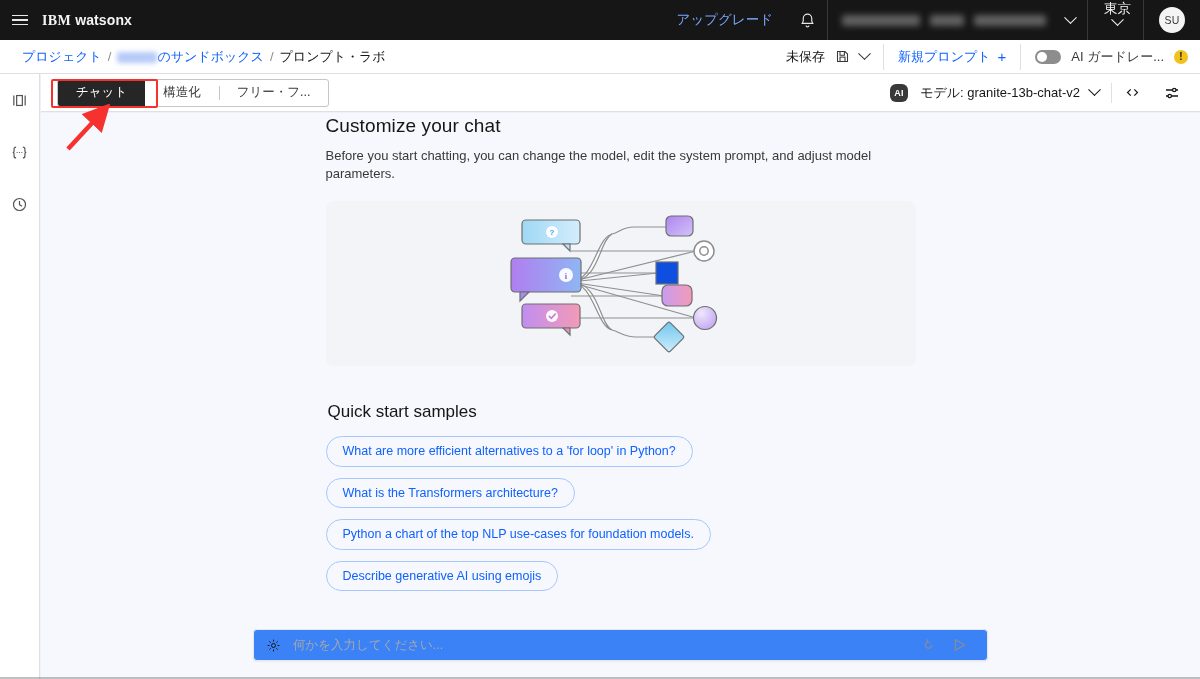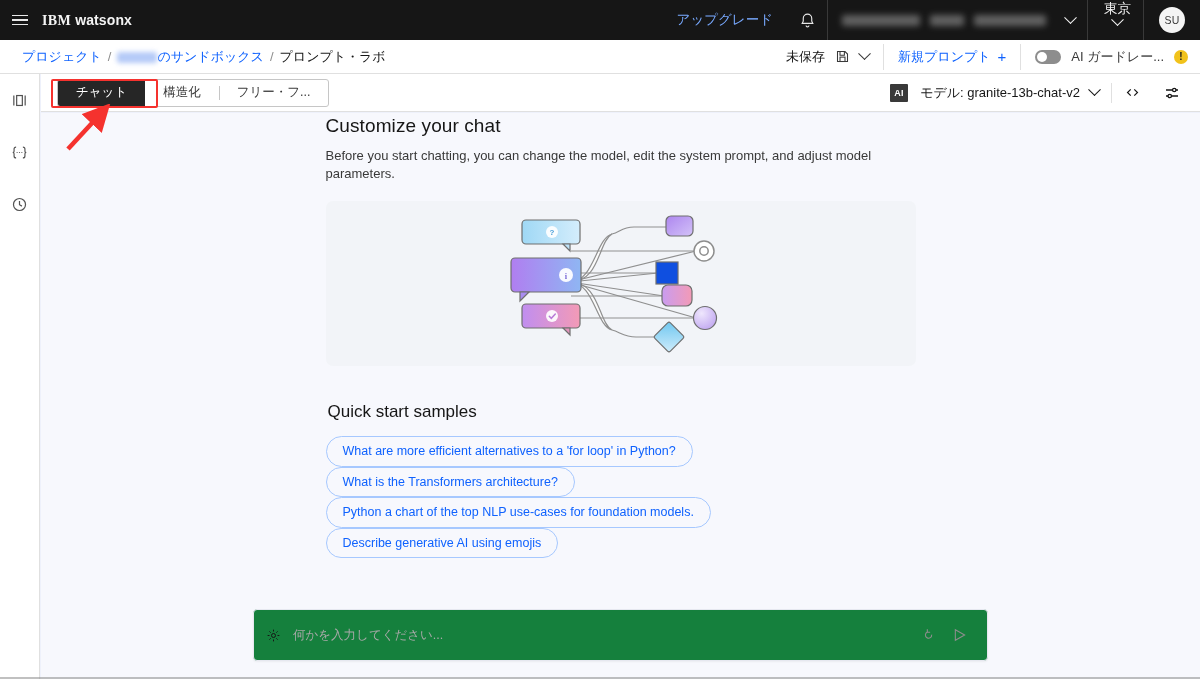--- a/index.html
+++ b/index.html
@@ -121,21 +121,21 @@
   .tab.active { background: #262626; color: #ffffff; }
   .tab + .tab::before {
     content:""; position:absolute; left:0; top:6px; bottom:6px; width:1px; background:#c6c6c6;
   }
   .tab.active + .tab::before { background: transparent; }
   .toolbar .spacer { flex: 1; }
   .tb-right { display:flex; align-items:center; height: 38px; }
   .ai-badge {
     width: 18px; height: 18px; background: #393939; color: #fff; font-size: 9px;
     font-weight: 700; display:flex; align-items:center; justify-content:center;
-    border-radius: 1px; letter-spacing: .3px;
+    border-radius: 6px; letter-spacing: .3px;
   }
   .model-sel { display:flex; align-items:center; gap: 10px; padding: 0 12px; font-size: 13px;
                color:#161616; cursor:pointer; white-space: nowrap; }
   .tool-div { width:1px; height: 20px; background:#e0e0e0; }
   .tool-icon { width: 40px; height: 38px; display:flex; align-items:center; justify-content:center;
                cursor:pointer; color:#161616; }
 
   
   .main {
     position: absolute; top: 113px; left: 41px; width: 1159px; height: 566px;
@@ -144,34 +144,34 @@
   .content { width: 590px; margin: 0 auto; padding-top: 2px; }
   h1.title { font-size: 19px; font-weight: 400; color:#161616; margin: 0 0 10px 0; letter-spacing: .1px; }
   p.subtitle { font-size: 13px; color:#393939; line-height: 1.4; margin-bottom: 18px; }
 
   .illus {
     width: 590px; height: 165px; background:#f2f4f8; border-radius: 7px;
     display:flex; align-items:center; justify-content:center;
   }
 
   h2.qs { font-size: 17px; font-weight: 400; color:#161616; margin: 36px 0 14px 2px; }
-  .pills { display:flex; flex-direction: column; align-items: flex-start; }
+  .pills { display:flex; flex-direction: column; gap: 11px; align-items: flex-start; }
   .pill {
     border: 1px solid #a6c8ff; border-radius: 20px; background: #f7f8fd;
     color: #0f62fe; font-size: 12.5px; padding: 8px 16px; cursor: pointer;
     white-space: nowrap; line-height: 1;
   }
 
   
   .composer-wrap {
     position: absolute; left: 41px; bottom: 18px; width: 1159px;
     display:flex; justify-content:center;
   }
   .composer {
-    width: 735px; height: 52px; background:#15803d; border: 1px solid #e6e8f0;
+    width: 735px; height: 32px; background:#3b82f6; border: 1px solid #e6e8f0;
     border-radius: 4px; display:flex; align-items:center; padding: 0 12px;
     box-shadow: 0 1px 2px rgba(22,22,22,.05);
   }
   .composer .gear { color:#161616; display:flex; align-items:center; }
   .composer input {
     flex: 1; border: none; outline: none; font-size: 12.5px; color:#161616;
     background: transparent; padding: 0 12px; font-family: "Liberation Sans", sans-serif;
   }
   .composer input::placeholder { color:#a8a8a8; }
   .composer .act { width: 30px; display:flex; align-items:center; justify-content:center;

